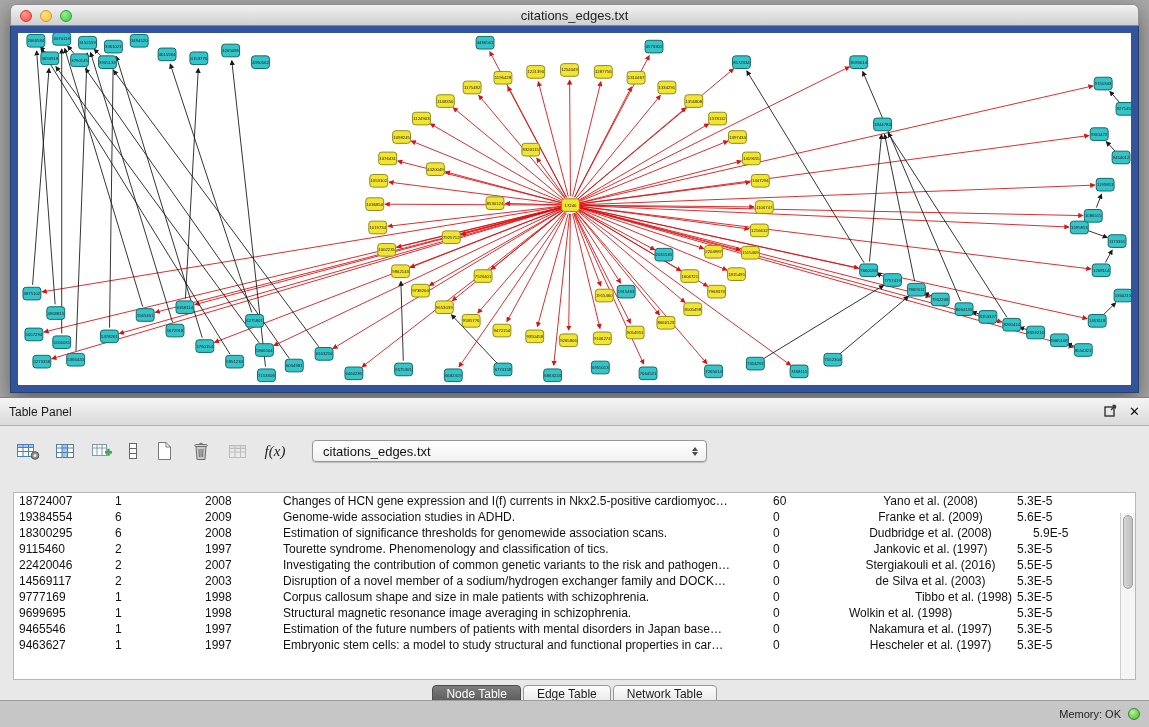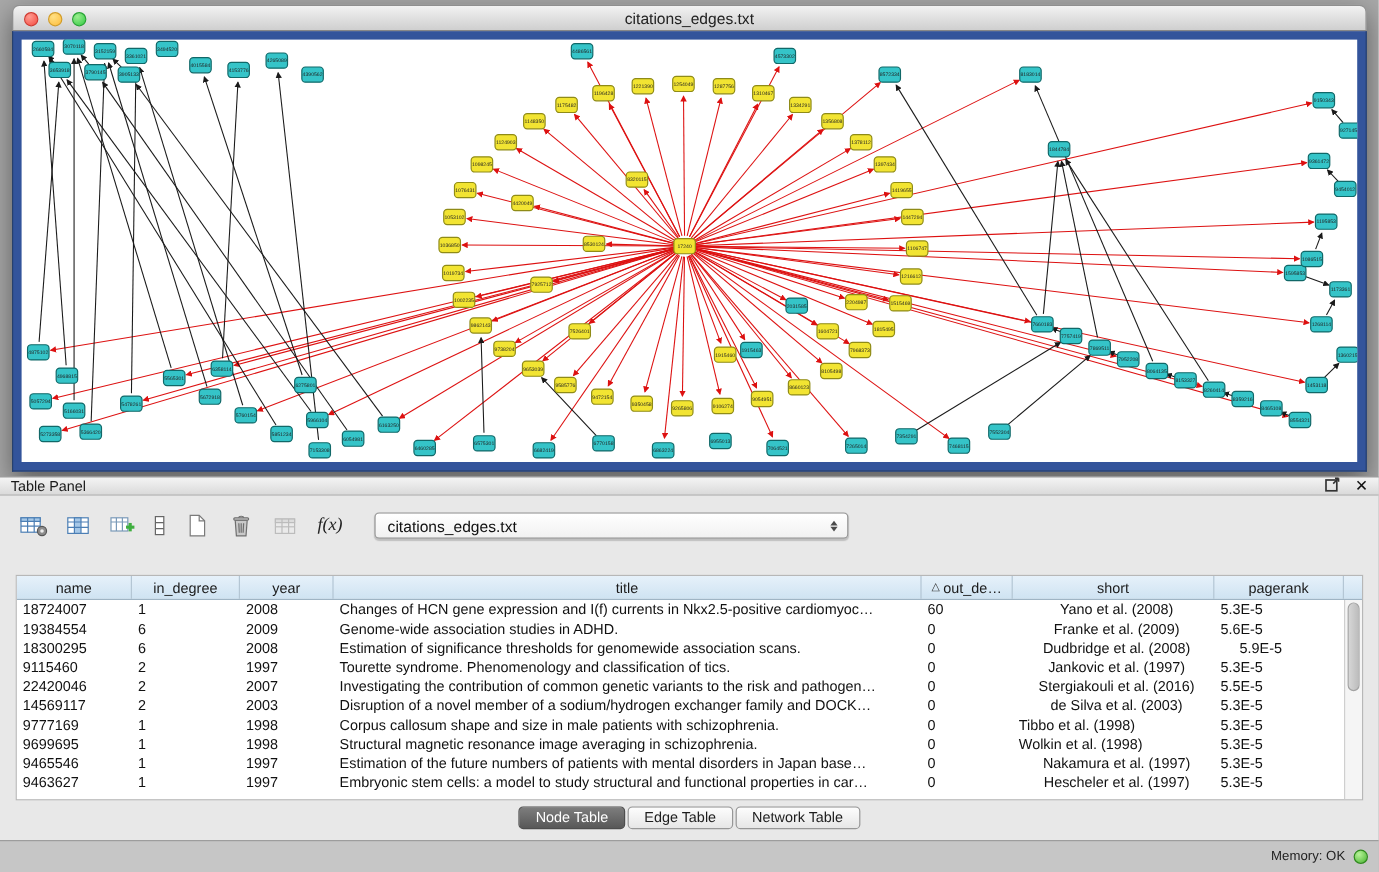--- a/index.html
+++ b/index.html
@@ -17,21 +17,21 @@
   .light.yellow{ background:radial-gradient(circle at 35% 30%,#ffe084,#fdbd3c); border:1px solid #d29c27; }
   .light.green { background:radial-gradient(circle at 35% 30%,#9bee8f,#32c944); border:1px solid #27a333; }
   .wtitle { position:absolute; left:0; right:0; top:3px; text-align:center; font-size:13px; color:#222; }
   .graph-frame { position:absolute; top:22px; left:0; right:0; bottom:0; background:#33549b;
     border:1px solid #26406e; border-top:none; padding:7px; }
   .graph-frame svg { width:100%; height:100%; background:#ffffff; display:block; }
 
   
   .table-panel { position:absolute; left:0; top:397px; width:1149px; height:303px;
     background:#e8e8e8; border-top:1px solid #808080; }
-  .panel-titlebar { height:15px; background:linear-gradient(#f4f4f4,#dadada);
+  .panel-titlebar { height:28px; background:linear-gradient(#f4f4f4,#dadada);
     border-bottom:1px solid #b2b2b2; display:flex; align-items:center; padding:0 9px;
     font-size:12px; color:#1a1a1a; }
   .panel-title { flex:1; }
   .panel-btns { display:flex; align-items:center; gap:12px; }
   .close-ic { font-size:13px; font-weight:bold; color:#111; cursor:default; }
   .panel-body { position:relative; height:281px; }
 
   .toolbar { position:absolute; left:14px; top:8px; height:34px; display:flex; align-items:center; gap:9px; }
   .tb-icon { width:28px; height:28px; display:flex; align-items:center; justify-content:center; }
   .tb-icon.small { width:16px; }
@@ -749,44 +749,20 @@
         <div class="table-select">
           <span class="sel-label">citations_edges.txt</span>
           <span class="combo-arrows">
               <i class="up"></i>
               <i class="dn"></i>
             </span>
         </div>
       </div>
 
       <div class="tablewrap">
-        <div class="thead" id="thead">
-            <div class="th" style="width: 96px;">
-              <span>name</span>
-            </div>
-            <div class="th" style="width: 90px;">
-              <span>in_degree</span>
-            </div>
-            <div class="th" style="width: 78px;">
-              <span>year</span>
-            </div>
-            <div class="th" style="width: 490px;">
-              <span>title</span>
-            </div>
-            <div class="th" style="width: 76px;">
-              <span class="sort-tri">△</span>
-              <span>out_de…</span>
-            </div>
-            <div class="th" style="width: 168px;">
-              <span>short</span>
-            </div>
-            <div class="th" style="flex: 1 1 0%;">
-              <span>pagerank</span>
-            </div>
-          </div>
         <div id="tbody">
             <div class="tr">
               <div class="td" style="width: 96px; text-align: left;">18724007</div>
               <div class="td" style="width: 90px; text-align: left;">1</div>
               <div class="td" style="width: 78px; text-align: left;">2008</div>
               <div class="td" style="width: 490px; text-align: left;">Changes of HCN gene expression and I(f) currents in Nkx2.5-positive cardiomyoc…</div>
               <div class="td" style="width: 76px; text-align: left;">60</div>
               <div class="td" style="width: 168px; text-align: center;">Yano et al. (2008)</div>
               <div class="td" style="flex: 1 1 0%; text-align: left;">5.3E-5</div>
             </div>
@@ -834,21 +810,21 @@
               <div class="td" style="width: 76px; text-align: left;">0</div>
               <div class="td" style="width: 168px; text-align: center;">de Silva et al. (2003)</div>
               <div class="td" style="flex: 1 1 0%; text-align: left;">5.3E-5</div>
             </div>
             <div class="tr">
               <div class="td" style="width: 96px; text-align: left;">9777169</div>
               <div class="td" style="width: 90px; text-align: left;">1</div>
               <div class="td" style="width: 78px; text-align: left;">1998</div>
               <div class="td" style="width: 490px; text-align: left;">Corpus callosum shape and size in male patients with schizophrenia.</div>
               <div class="td" style="width: 76px; text-align: left;">0</div>
-              <div class="td" style="width: 168px; text-align: left;">Tibbo et al. (1998)</div>
+              <div class="td" style="width: 168px; text-align: right;">Tibbo et al. (1998)</div>
               <div class="td" style="flex: 1 1 0%; text-align: left;">5.3E-5</div>
             </div>
             <div class="tr">
               <div class="td" style="width: 96px; text-align: left;">9699695</div>
               <div class="td" style="width: 90px; text-align: left;">1</div>
               <div class="td" style="width: 78px; text-align: left;">1998</div>
               <div class="td" style="width: 490px; text-align: left;">Structural magnetic resonance image averaging in schizophrenia.</div>
               <div class="td" style="width: 76px; text-align: left;">0</div>
               <div class="td" style="width: 168px; ">Wolkin et al. (1998)</div>
               <div class="td" style="flex: 1 1 0%; text-align: left;">5.3E-5</div>

